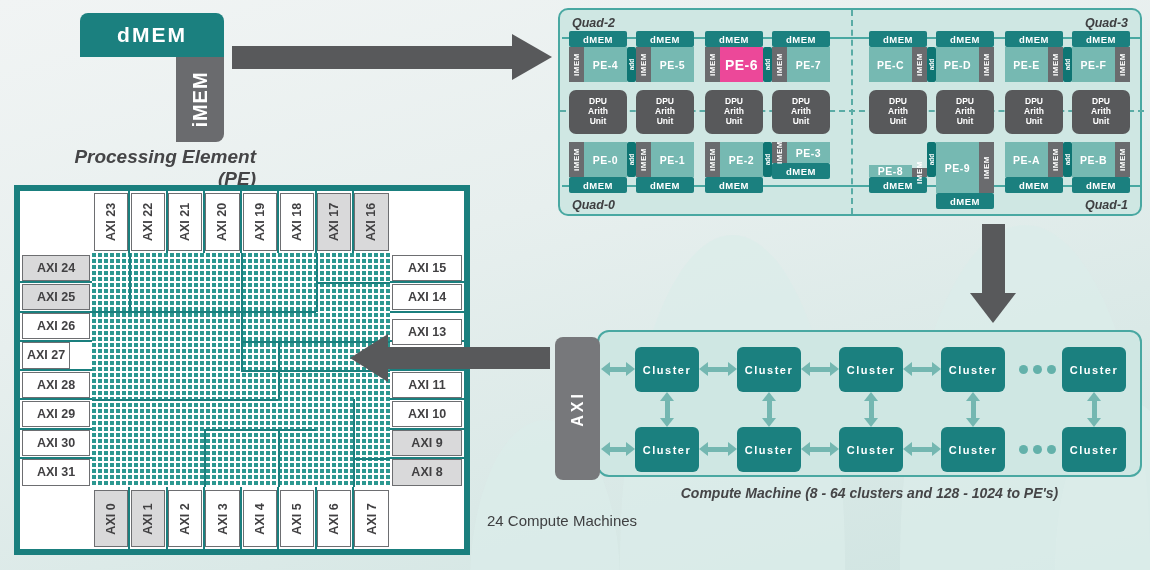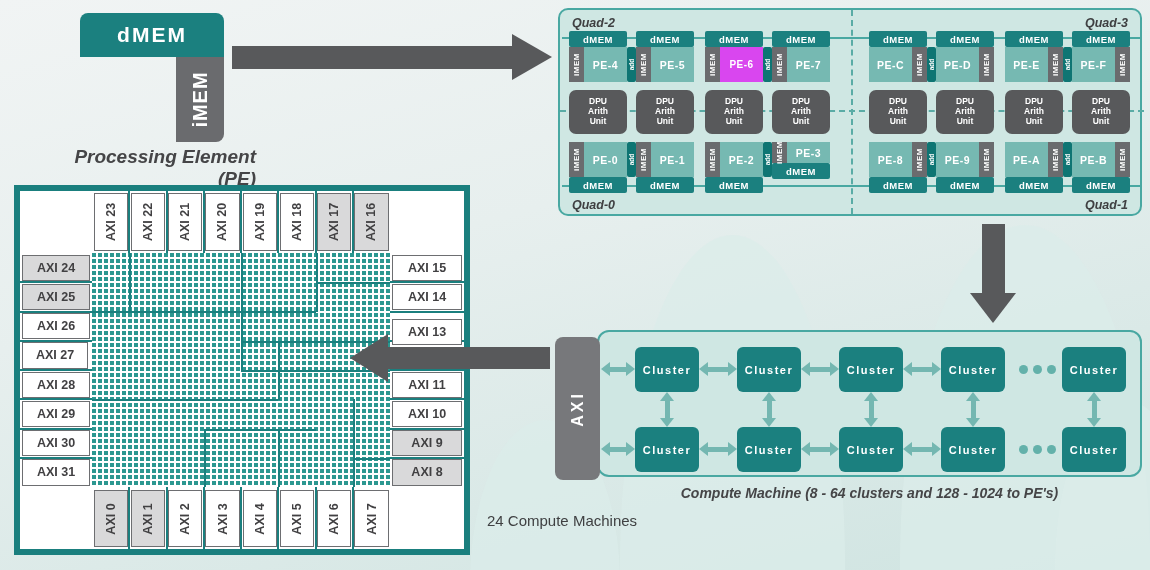--- a/index.html
+++ b/index.html
@@ -92,21 +92,21 @@
             </div>
             <div style="flex: 1 1 0%; background: rgb(118, 185, 178); color: rgb(255, 255, 255); font-weight: bold; font-size: 10.5px; letter-spacing: 0.5px; display: flex; align-items: center; justify-content: center;">PE-5</div>
           </div>
         </div>
         <div style="position: absolute; left: 145px; top: 21px; width: 58px; height: 51px;">
           <div style="height: 16px; background: rgb(27, 128, 127); color: rgb(255, 255, 255); font-weight: bold; font-size: 9.5px; letter-spacing: 0.5px; display: flex; align-items: center; justify-content: center; border-radius: 2px;">dMEM</div>
           <div style="height: 35px; display: flex;">
             <div style="width: 15px; background: rgb(106, 107, 110); display: flex; align-items: center; justify-content: center;">
               <span class="vtext" style="color: rgb(255, 255, 255); font-weight: bold; font-size: 8px; letter-spacing: 0.5px;">iMEM</span>
             </div>
-            <div style="flex: 1 1 0%; background: #d946ef; color: rgb(255, 255, 255); font-weight: bold; font-size: 10px; letter-spacing: 0.5px; display: flex; align-items: center; justify-content: center;">PE-6</div>
+            <div style="flex: 1 1 0%; background: #ec4899; color: rgb(255, 255, 255); font-weight: bold; font-size: 14px; letter-spacing: 0.5px; display: flex; align-items: center; justify-content: center;">PE-6</div>
           </div>
         </div>
         <div style="position: absolute; left: 212px; top: 21px; width: 58px; height: 51px;">
           <div style="height: 16px; background: rgb(27, 128, 127); color: rgb(255, 255, 255); font-weight: bold; font-size: 9.5px; letter-spacing: 0.5px; display: flex; align-items: center; justify-content: center; border-radius: 2px;">dMEM</div>
           <div style="height: 35px; display: flex;">
             <div style="width: 15px; background: rgb(106, 107, 110); display: flex; align-items: center; justify-content: center;">
               <span class="vtext" style="color: rgb(255, 255, 255); font-weight: bold; font-size: 8px; letter-spacing: 0.5px;">iMEM</span>
             </div>
             <div style="flex: 1 1 0%; background: rgb(118, 185, 178); color: rgb(255, 255, 255); font-weight: bold; font-size: 10.5px; letter-spacing: 0.5px; display: flex; align-items: center; justify-content: center;">PE-7</div>
           </div>
@@ -177,30 +177,30 @@
         <div style="position: absolute; left: 212px; top: 132px; width: 58px; height: 51px;">
           <div style="height: 21px; display: flex;">
             <div style="width: 15px; background: rgb(106, 107, 110); display: flex; align-items: center; justify-content: center;">
               <span class="vtext" style="color: rgb(255, 255, 255); font-weight: bold; font-size: 8px; letter-spacing: 0.5px;">iMEM</span>
             </div>
             <div style="flex: 1 1 0%; background: rgb(118, 185, 178); color: rgb(255, 255, 255); font-weight: bold; font-size: 10.5px; letter-spacing: 0.5px; display: flex; align-items: center; justify-content: center;">PE-3</div>
           </div>
           <div style="height: 16px; background: rgb(27, 128, 127); color: rgb(255, 255, 255); font-weight: bold; font-size: 9.5px; letter-spacing: 0.5px; display: flex; align-items: center; justify-content: center; border-radius: 2px;">dMEM</div>
         </div>
         <div style="position: absolute; left: 309px; top: 132px; width: 58px; height: 51px;">
-          <div style="height: 35px; display: flex;">
+          <div style="height: 35px; display: flex; align-items: flex-end;">
             <div style="flex: 1 1 0%; background: rgb(118, 185, 178); color: rgb(255, 255, 255); font-weight: bold; font-size: 10.5px; letter-spacing: 0.5px; display: flex; align-items: center; justify-content: center;">PE-8</div>
             <div style="width: 15px; background: rgb(106, 107, 110); display: flex; align-items: center; justify-content: center;">
               <span class="vtext" style="color: rgb(255, 255, 255); font-weight: bold; font-size: 8px; letter-spacing: 0.5px;">iMEM</span>
             </div>
           </div>
           <div style="height: 16px; background: rgb(27, 128, 127); color: rgb(255, 255, 255); font-weight: bold; font-size: 9.5px; letter-spacing: 0.5px; display: flex; align-items: center; justify-content: center; border-radius: 2px;">dMEM</div>
         </div>
         <div style="position: absolute; left: 376px; top: 132px; width: 58px; height: 51px;">
-          <div style="height: 35px; display: flex; justify-content: space-between;">
+          <div style="height: 51px; display: flex; justify-content: space-between;">
             <div style="flex: 1 1 0%; background: rgb(118, 185, 178); color: rgb(255, 255, 255); font-weight: bold; font-size: 10.5px; letter-spacing: 0.5px; display: flex; align-items: center; justify-content: center;">PE-9</div>
             <div style="width: 15px; background: rgb(106, 107, 110); display: flex; align-items: center; justify-content: center;">
               <span class="vtext" style="color: rgb(255, 255, 255); font-weight: bold; font-size: 8px; letter-spacing: 0.5px;">iMEM</span>
             </div>
           </div>
           <div style="height: 16px; background: rgb(27, 128, 127); color: rgb(255, 255, 255); font-weight: bold; font-size: 9.5px; letter-spacing: 0.5px; display: flex; align-items: center; justify-content: center; border-radius: 2px;">dMEM</div>
         </div>
         <div style="position: absolute; left: 445px; top: 132px; width: 58px; height: 51px;">
           <div style="height: 35px; display: flex;">
             <div style="flex: 1 1 0%; background: rgb(118, 185, 178); color: rgb(255, 255, 255); font-weight: bold; font-size: 10.5px; letter-spacing: 0.5px; display: flex; align-items: center; justify-content: center;">PE-A</div>
@@ -479,21 +479,21 @@
         </div>
         <div class="axi-cell" style="position: absolute; left: 2px; top: 63.5px; width: 68px; height: 26.25px; background: rgb(217, 217, 218);">
           <span>AXI 24</span>
         </div>
         <div class="axi-cell" style="position: absolute; left: 2px; top: 92.75px; width: 68px; height: 26.25px; background: rgb(217, 217, 218);">
           <span>AXI 25</span>
         </div>
         <div class="axi-cell" style="position: absolute; left: 2px; top: 122px; width: 68px; height: 26.25px; background: rgb(255, 255, 255);">
           <span>AXI 26</span>
         </div>
-        <div class="axi-cell" style="position: absolute; left: 2px; top: 151.25px; width: 66px; height: 26.25px; background: rgb(255, 255, 255);">
+        <div class="axi-cell" style="position: absolute; left: 2px; top: 151.25px; width: 48px; height: 26.25px; background: rgb(255, 255, 255);">
           <span>AXI 27</span>
         </div>
         <div class="axi-cell" style="position: absolute; left: 2px; top: 180.5px; width: 68px; height: 26.25px; background: rgb(255, 255, 255);">
           <span>AXI 28</span>
         </div>
         <div class="axi-cell" style="position: absolute; left: 2px; top: 209.75px; width: 68px; height: 26.25px; background: rgb(255, 255, 255);">
           <span>AXI 29</span>
         </div>
         <div class="axi-cell" style="position: absolute; left: 2px; top: 239px; width: 68px; height: 26.25px; background: rgb(255, 255, 255);">
           <span>AXI 30</span>

